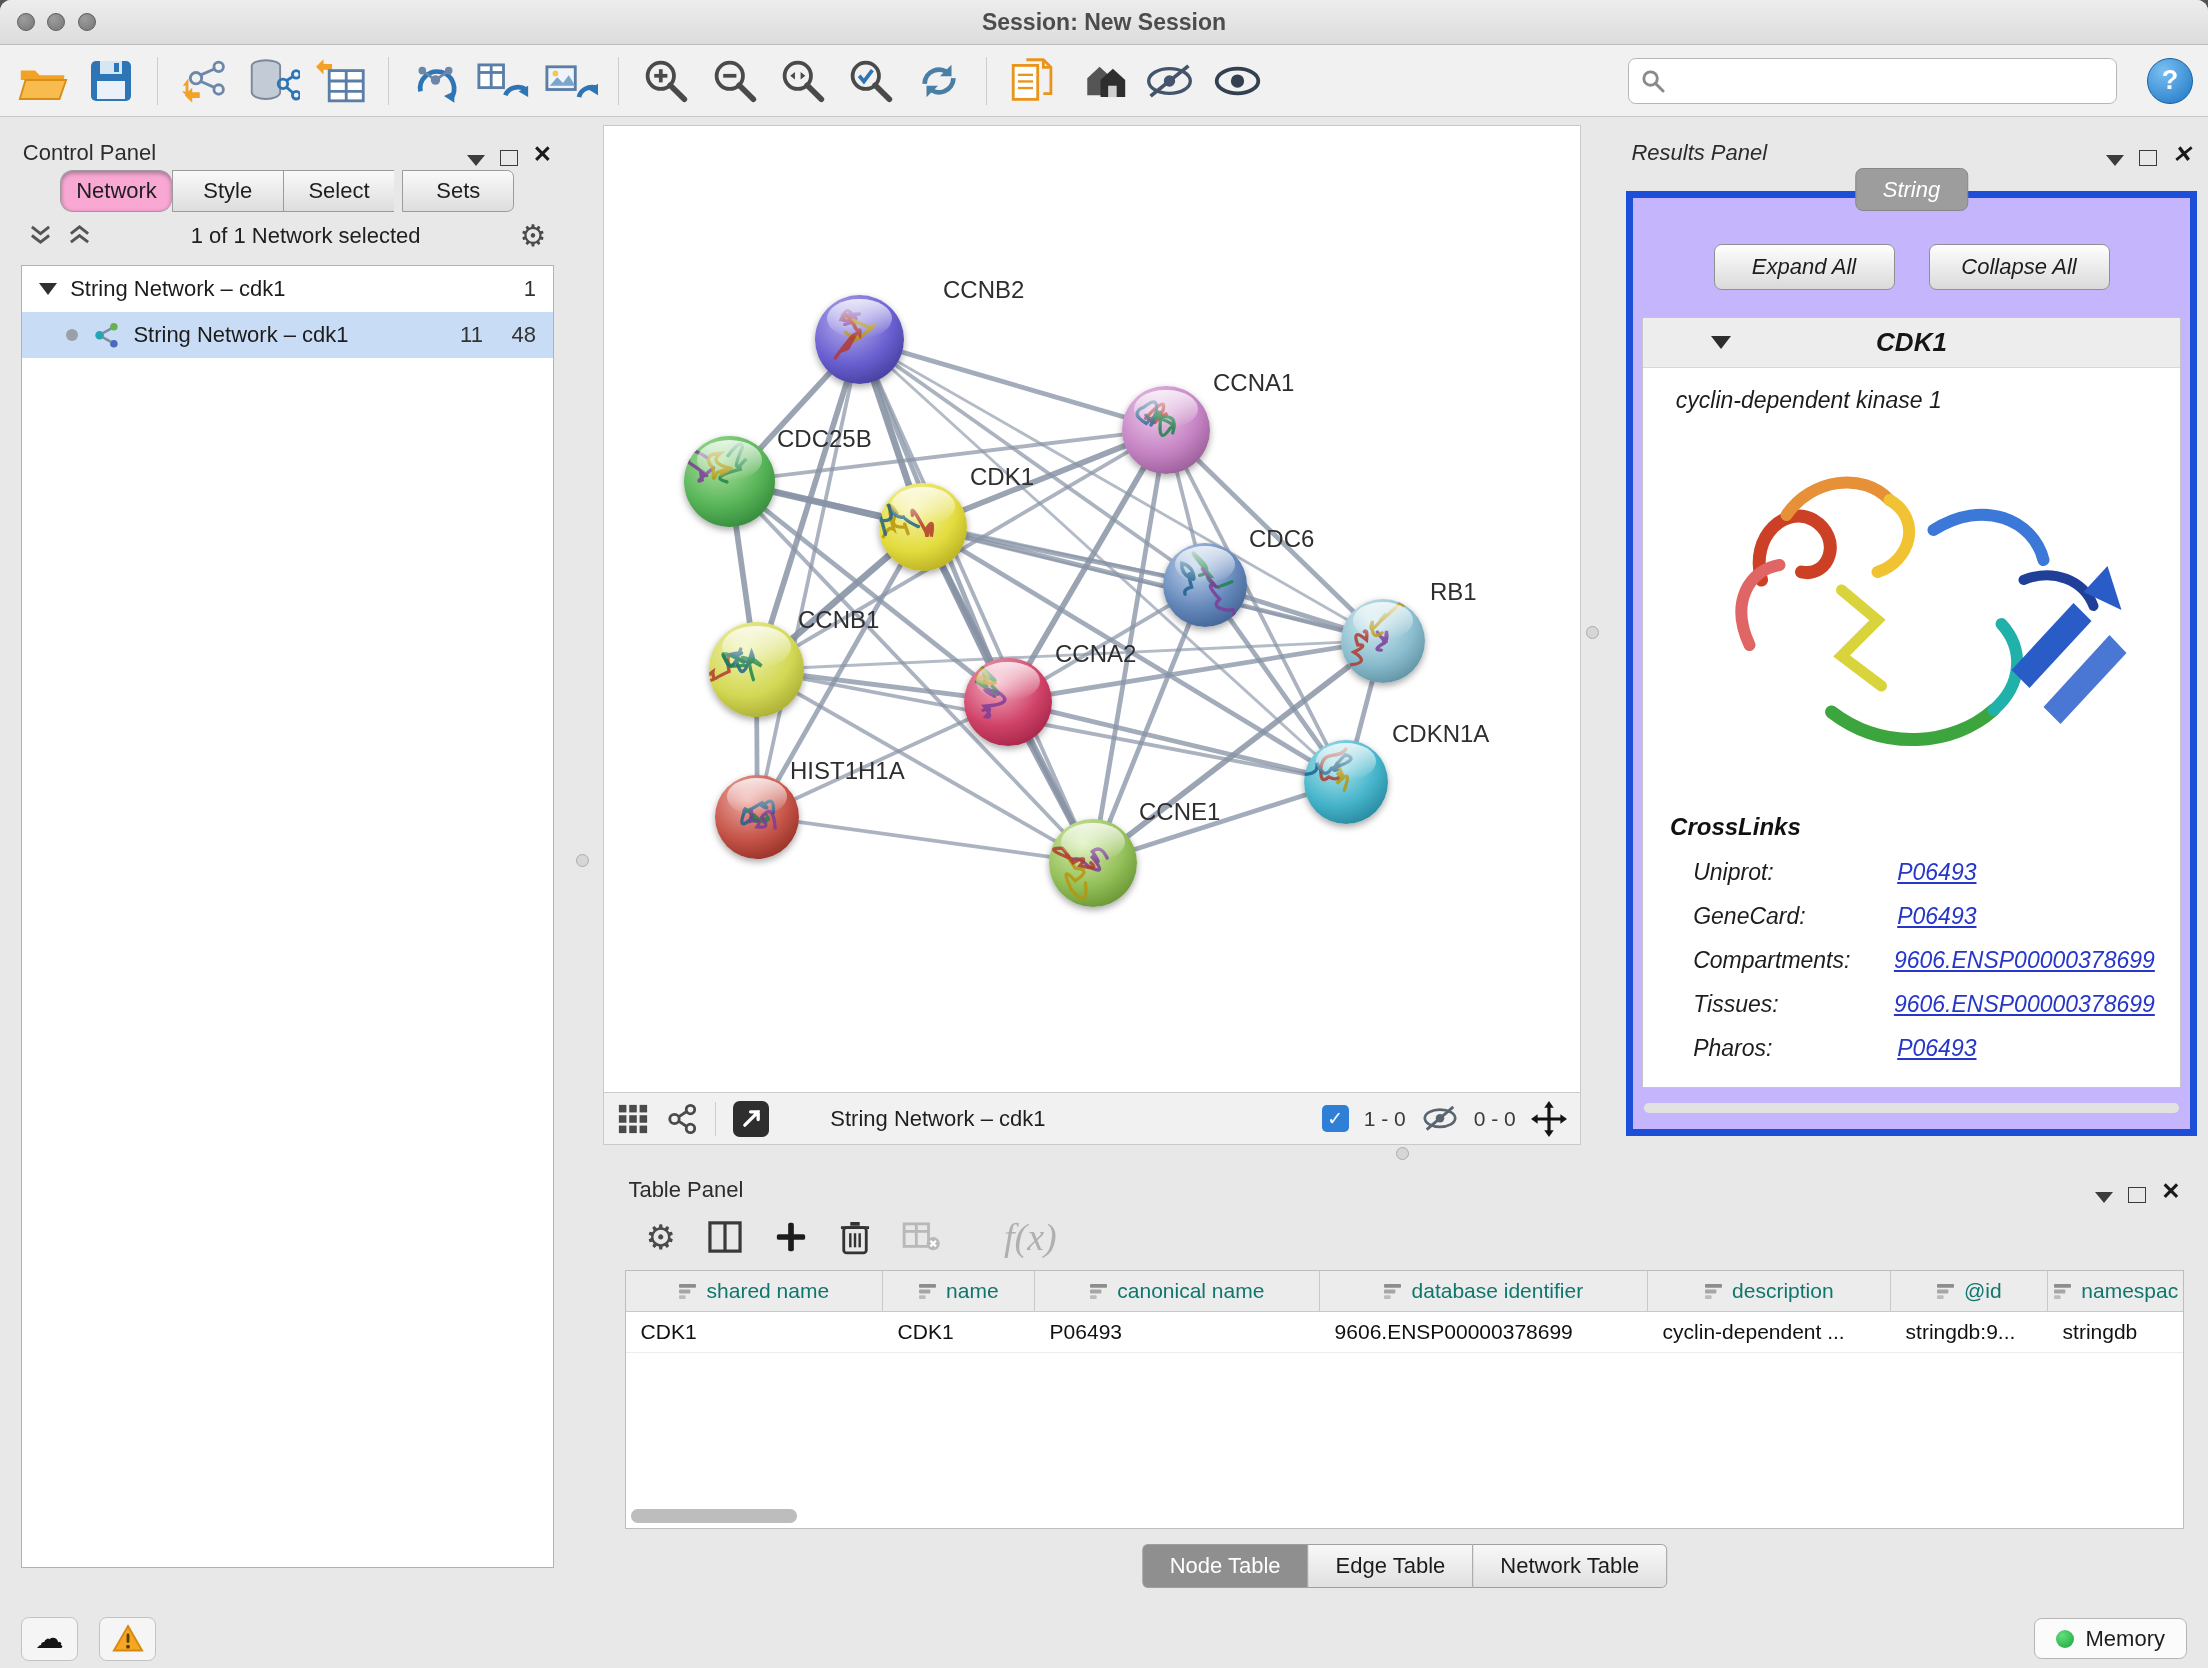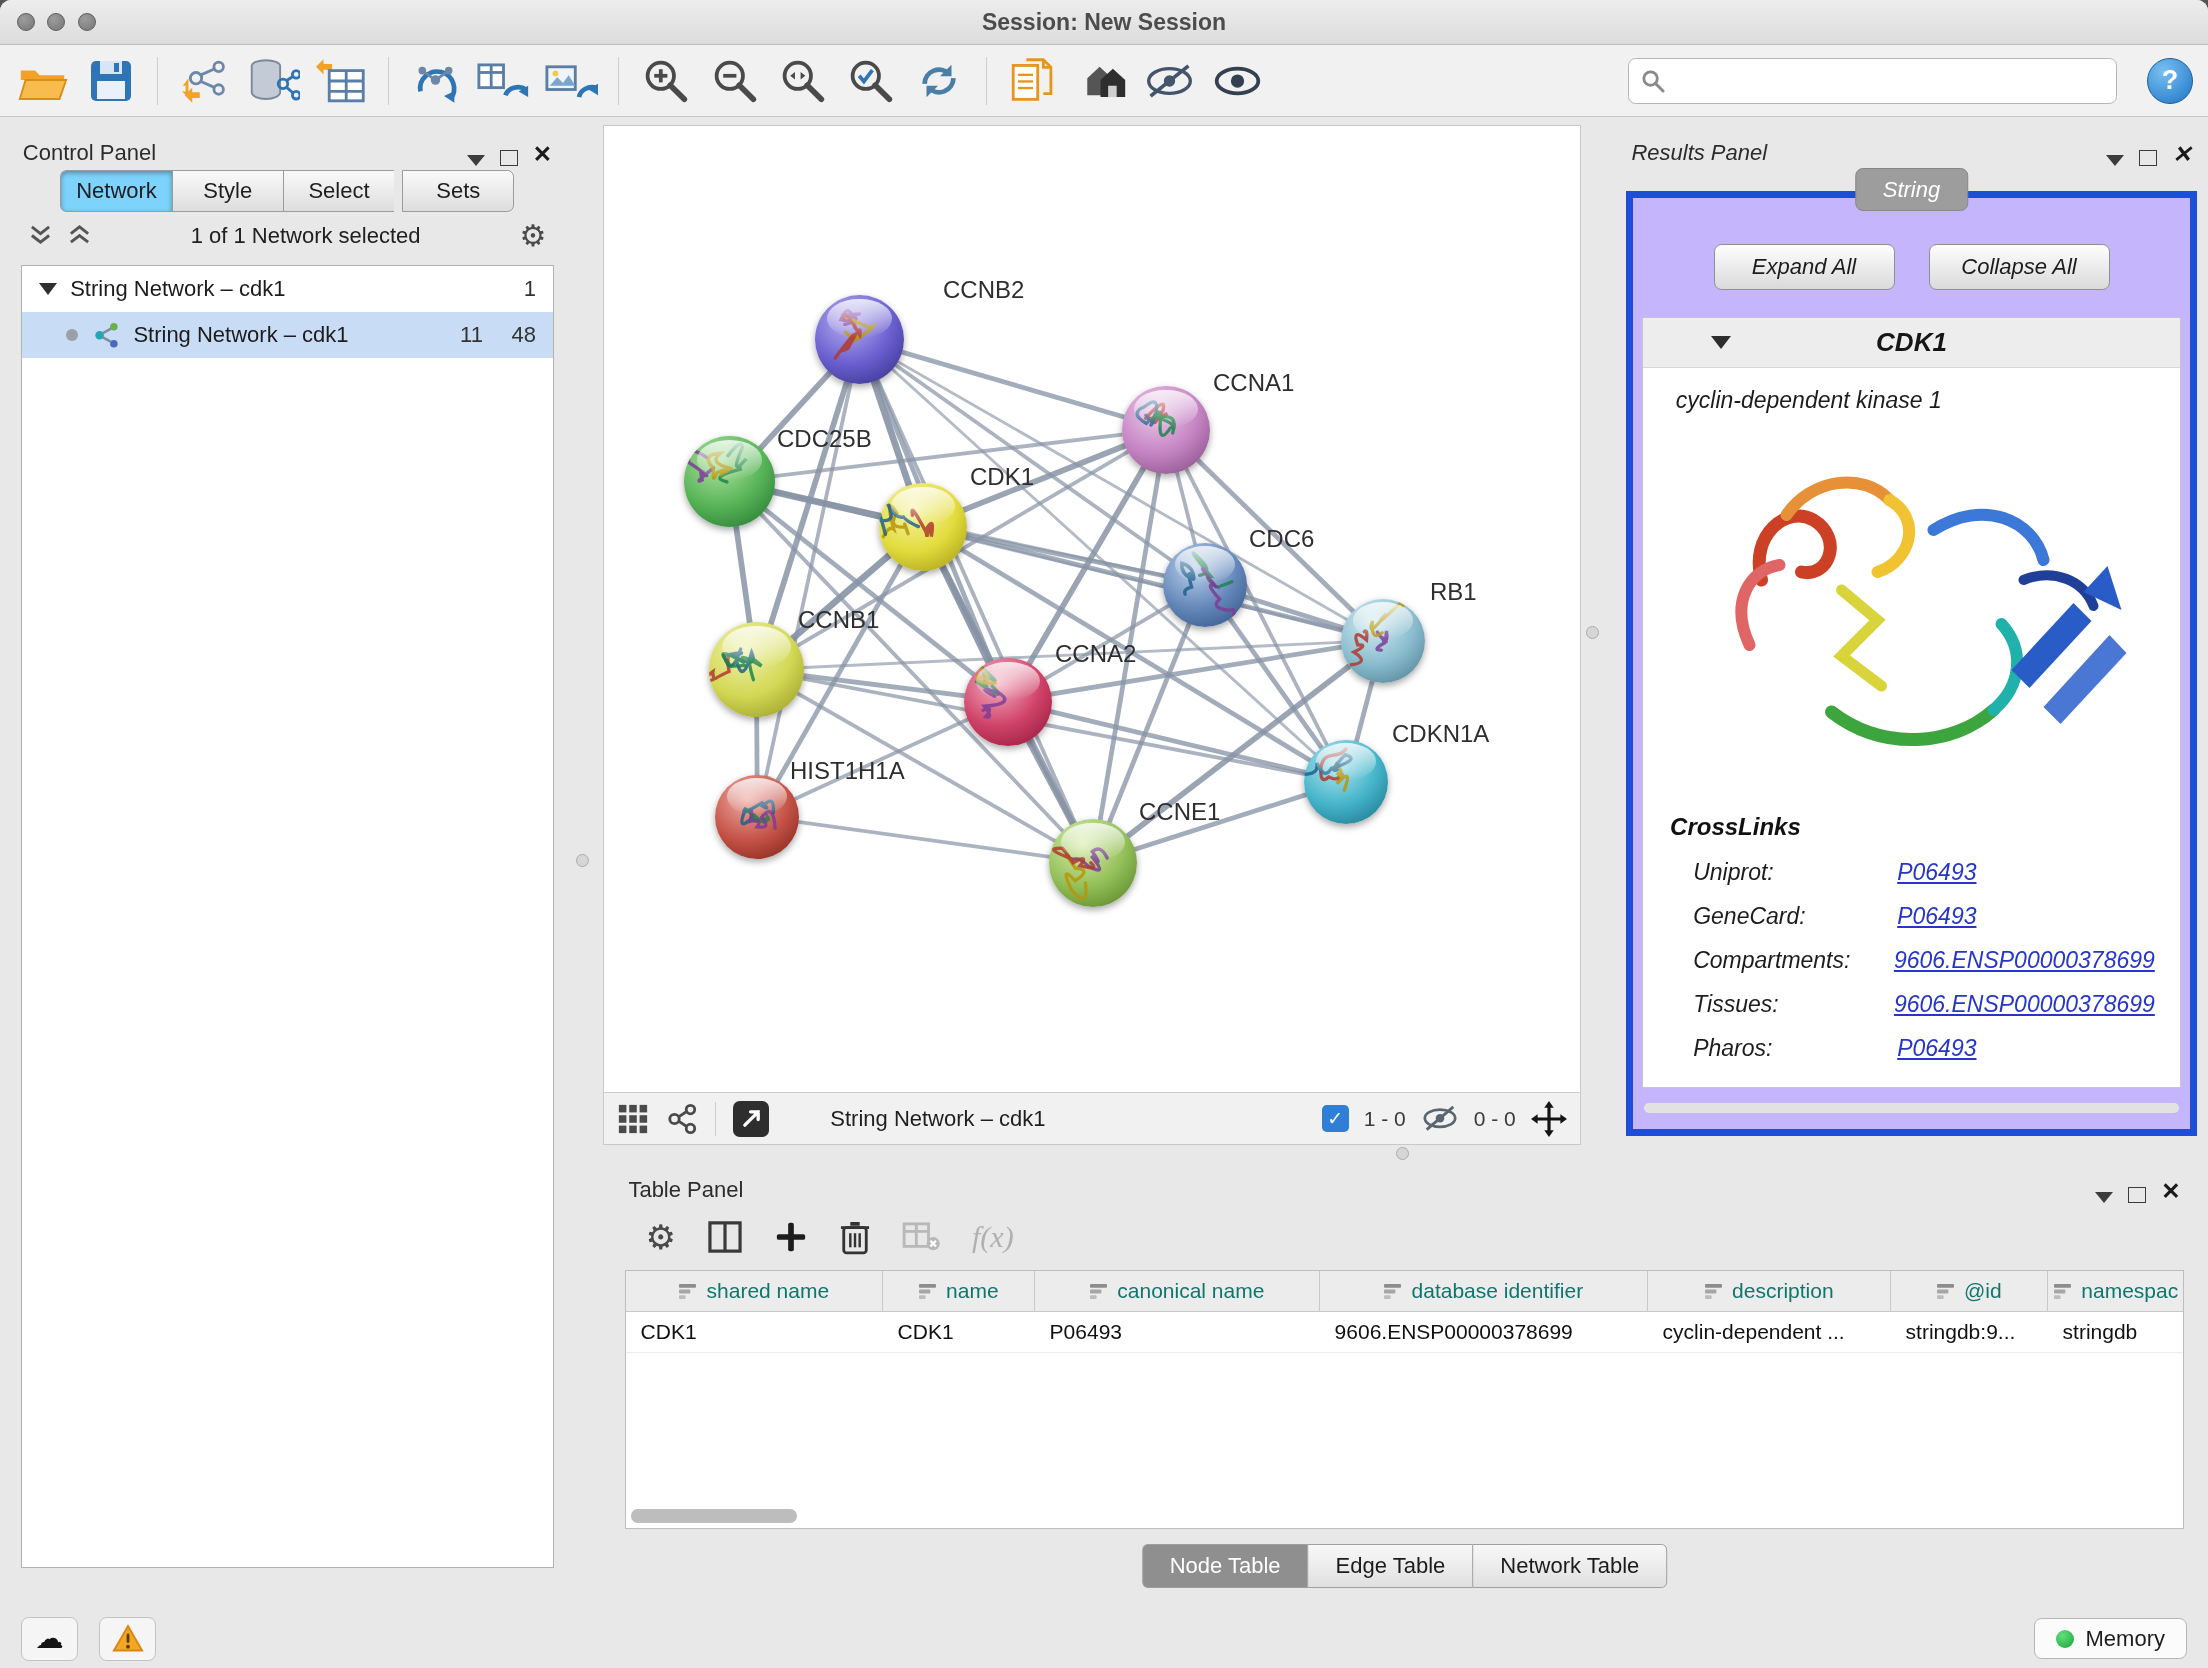--- a/index.html
+++ b/index.html
@@ -35,21 +35,21 @@
   .float-box{width:16px;height:14.3px;border:1.9px solid #3c3c3c;display:inline-block;margin:0 15px;}
   .close-x{font-size:23px;font-weight:bold;color:#1a1a1a;cursor:pointer;line-height:1;}
 
   
   .control-panel{position:absolute;left:11.4px;top:126px;width:552px;height:1451px;}
   .cp-tabs{display:flex;margin:3.8px 49px 0 49px;}
   .cp-tab{flex:1;height:40px;display:flex;align-items:center;justify-content:center;font-size:22px;color:#1e1e1e;
     border:1px solid #9b9b9b;border-right:none;background:linear-gradient(#fafafa,#ddd);cursor:pointer;}
   .cp-tab:first-child{border-radius:6.7px 0 0 6.7px;}
   .cp-tab:last-child{border-right:1px solid #9b9b9b;border-radius:0 6.7px 6.7px 0;margin-left:8px;}
-  .cp-tab.selected{background:#7dd3fc;box-shadow:inset 0 1.9px 4.8px rgba(0,0,0,.35);}
+  .cp-tab.selected{background:#f9a8d4;box-shadow:inset 0 1.9px 4.8px rgba(0,0,0,.35);border-radius:13px;}
   .cp-sel{display:flex;align-items:center;height:48px;padding:0 17px;font-size:22px;color:#202020;gap:13.3px;}
   .cp-sel .txt{flex:1;text-align:center;}
   .glyph-gear{font-size:30px;color:#4a4a4a;cursor:pointer;}
   .cp-tree{position:absolute;left:9.5px;right:9.5px;top:139px;bottom:9.5px;background:#fff;border:1px solid #b2b2b2;}
   .tree-row{height:46px;display:flex;align-items:center;font-size:22px;color:#1c1c1c;gap:13.3px;padding:0 17px;}
   .tree-row.selected{background:#c8ddf5;}
   .tree-caret{width:0;height:0;border-left:9.5px solid transparent;border-right:9.5px solid transparent;
     border-top:12.4px solid #2f2f2f;}
   .tree-count{margin-left:auto;color:#333;}
   .tree-dot{width:12.4px;height:12.4px;border-radius:50%;background:#9aa0a8;}
@@ -93,21 +93,21 @@
   .rp-protein{display:block;margin:5.7px auto 3.8px auto;}
   .rp-crosslinks{font-size:24px;font-weight:bold;color:#111;margin:13.3px 0 9.5px 1.9px;}
   .rp-link-row{display:flex;align-items:center;height:44px;}
   .rp-link-label{width:204px;font-size:23px;color:#1d1d1d;padding-left:25px;}
   .rp-link-val{font-size:23px;color:#2536c9;text-decoration:underline;cursor:pointer;}
   .rp-hscroll{margin:15px 11.4px 9.5px 11.4px;height:9.5px;background:#e2e2e2;border-radius:4.8px;}
 
   
   .table-panel{position:absolute;left:617px;top:1163px;width:1575px;height:429px;}
   .tp-toolbar{display:flex;align-items:center;gap:32px;padding:5.7px 0 3.8px 28.5px;height:57px;}
-  .tp-fx{font-family:"Liberation Serif",serif;font-style:italic;font-size:30px;color:#b0b0b0;}
+  .tp-fx{font-family:"Liberation Serif",serif;font-style:italic;font-size:38px;color:#b0b0b0;margin-left:32px;}
   .tp-table{position:absolute;left:7.6px;right:7.6px;top:107px;bottom:63px;background:#fff;border:1px solid #bdbdbd;overflow:hidden;}
   .tp-thead{display:flex;height:40px;background:#ececec;border-bottom:1px solid #c9c9c9;}
   .th{display:flex;align-items:center;justify-content:center;gap:9.5px;font-size:21px;color:#0f766e;
     border-right:1px solid #c9c9c9;box-sizing:border-box;overflow:hidden;white-space:nowrap;cursor:pointer;}
   .tp-trow{display:flex;height:40px;border-bottom:1px solid #ececec;}
   .td{display:flex;align-items:center;font-size:21px;color:#111;padding-left:15px;box-sizing:border-box;
     overflow:hidden;white-space:nowrap;cursor:default;}
   .tp-hscroll{position:absolute;left:5.7px;bottom:4.8px;height:14.3px;width:calc(100% - 11.4px);}
   .tp-hthumb{width:166px;height:14.3px;background:#bdbdbd;border-radius:6.7px;}
   .tp-tabs{position:absolute;bottom:3.8px;left:50%;transform:translateX(-50%);display:flex;}

